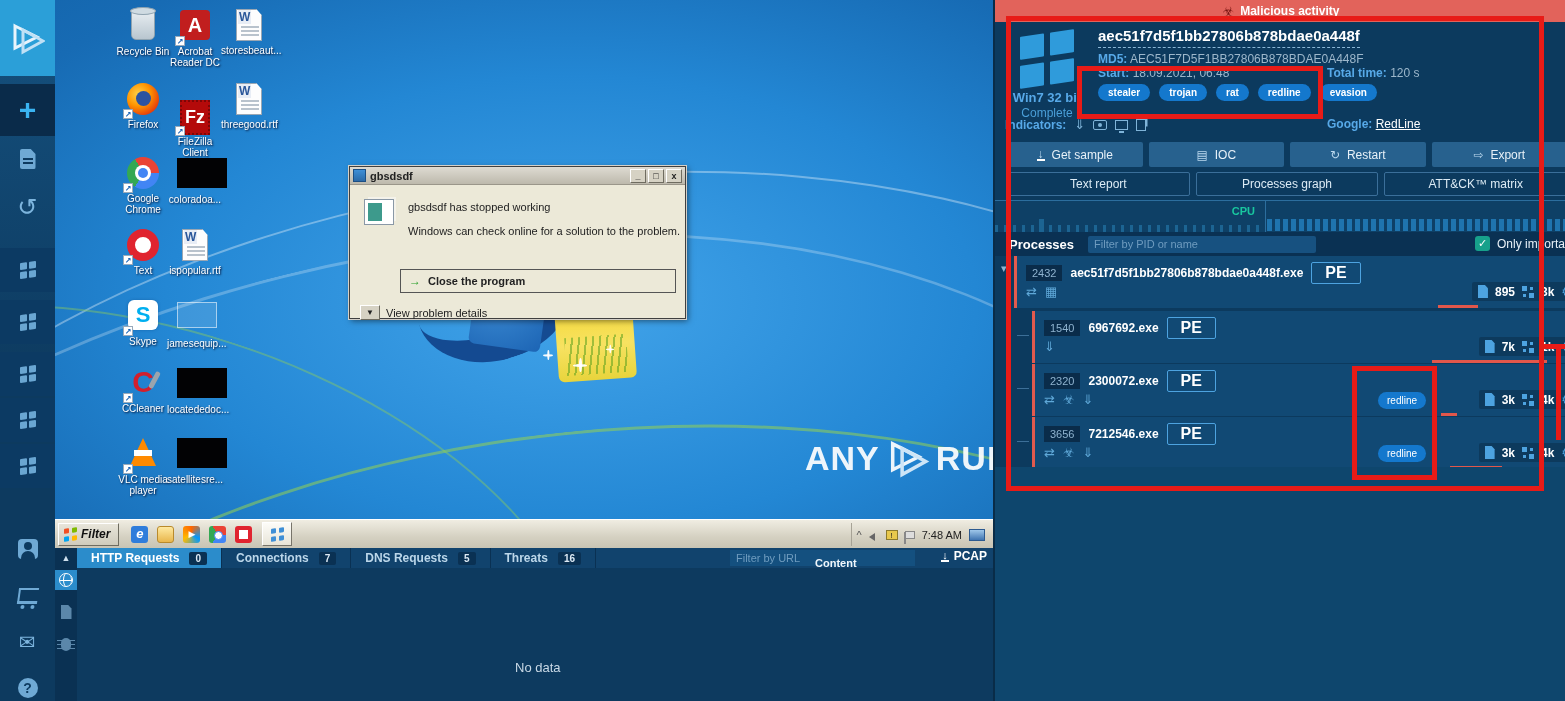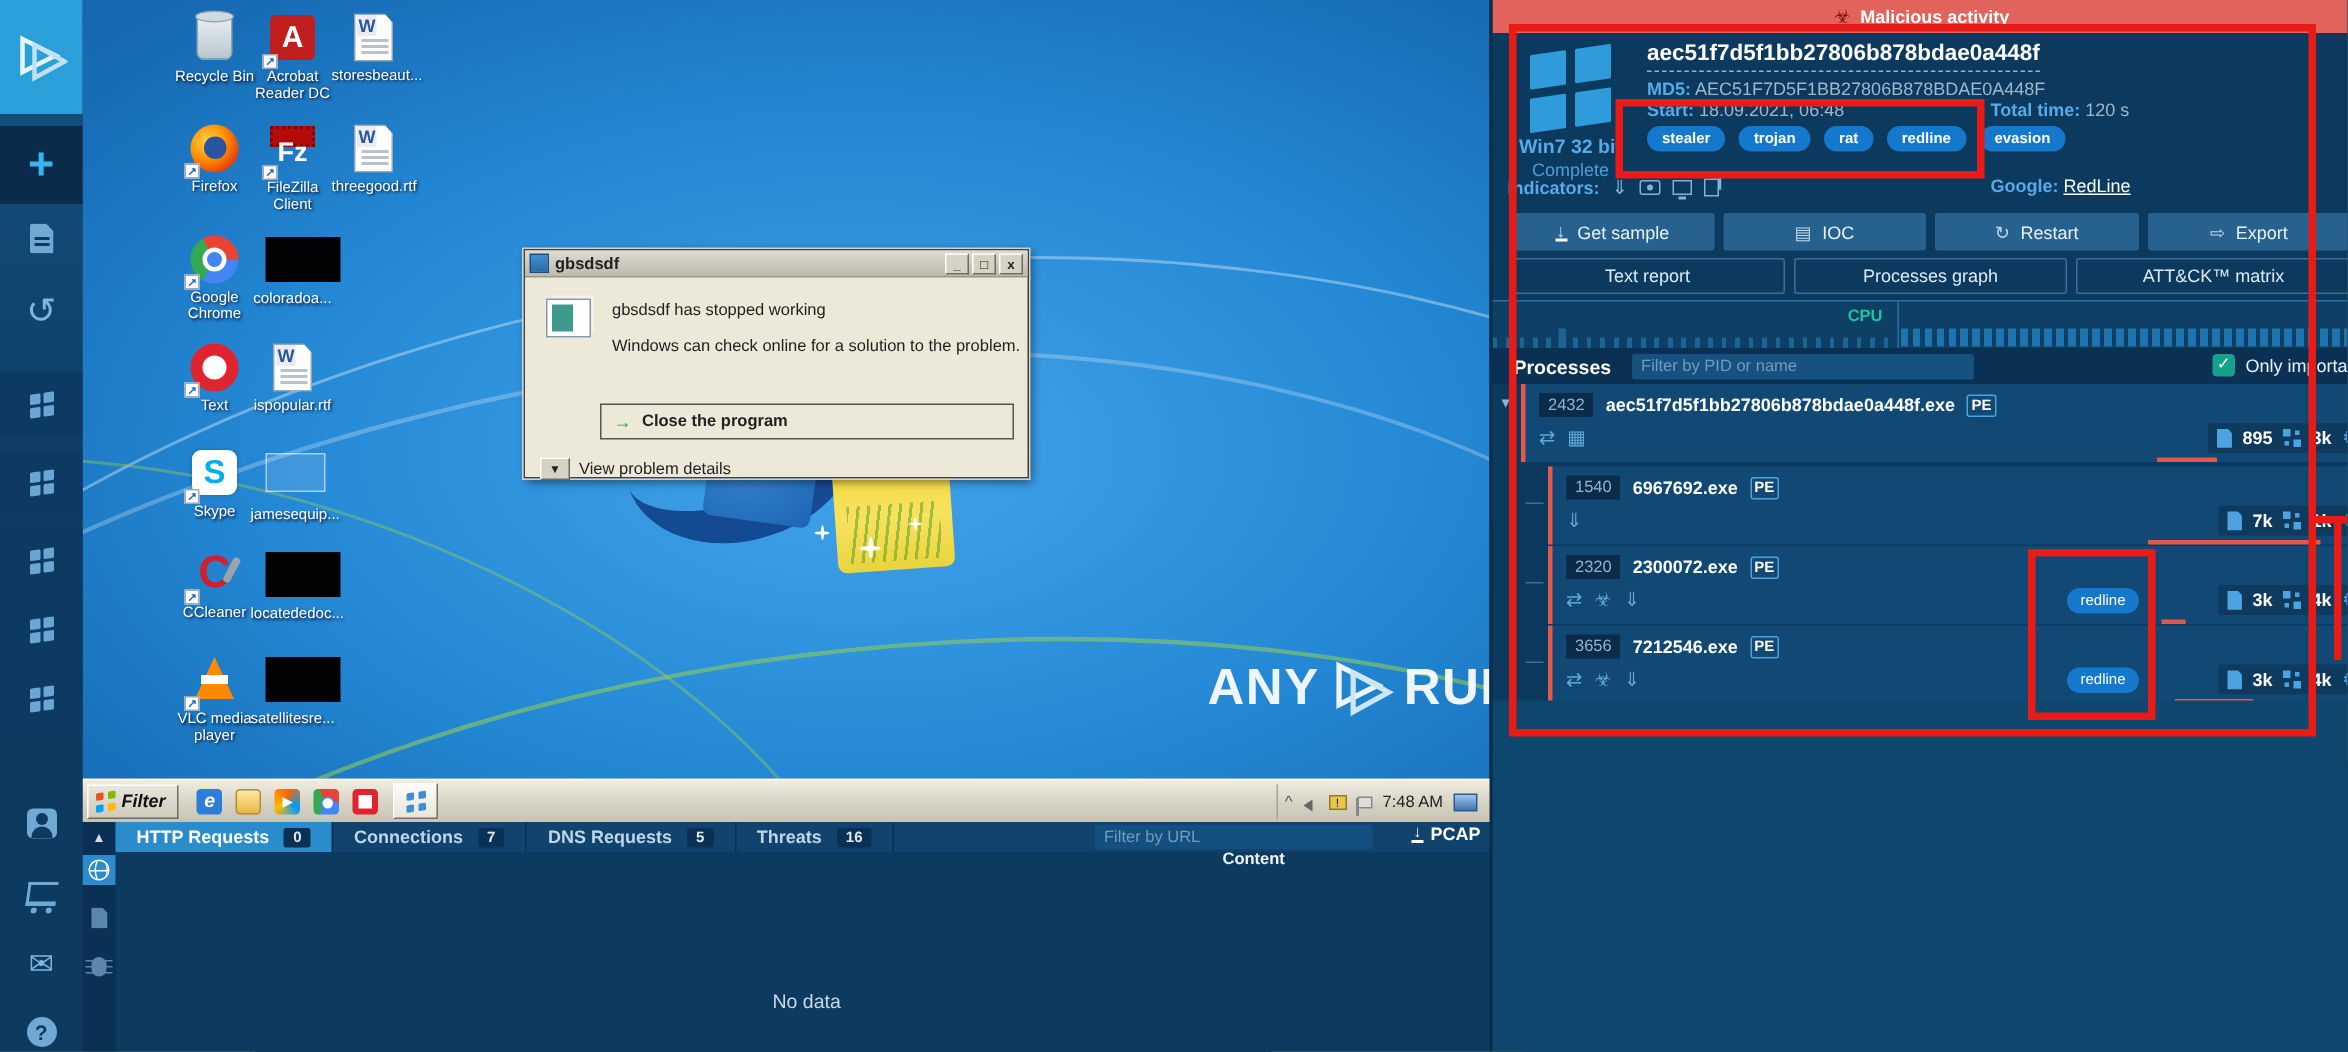--- a/index.html
+++ b/index.html
@@ -64,21 +64,21 @@
   .dicon .lbl{color:#fff;font-size:10px;line-height:11px;text-shadow:1px 1px 2px rgba(0,0,30,.9)}
   .shortcut{position:absolute;left:-2px;bottom:-2px;width:10px;height:10px;background:#fff;border:1px solid #9ab;font-size:8px;line-height:9px;color:#1c64b4;font-weight:bold}
   .ic-recycle{width:24px;height:30px;margin:2px auto;background:linear-gradient(#e8eef2,#b9c6cf);border-radius:3px 3px 5px 5px;border:1px solid #8fa3b0;position:relative}
   .ic-recycle:before{content:"";position:absolute;left:-2px;top:-4px;right:-2px;height:6px;background:#cfdbe2;border:1px solid #8fa3b0;border-radius:50%}
   .ic-acrobat{width:30px;height:30px;margin:2px auto;background:#c11e1e;border-radius:4px;color:#fff;font-weight:bold;font-size:20px;line-height:30px}
   .ic-worddoc{width:26px;height:32px;margin:1px auto;background:#fdfdfd;border:1px solid #9aa7b4;position:relative;clip-path:polygon(0 0,78% 0,100% 20%,100% 100%,0 100%)}
   .ic-worddoc:before{content:"W";position:absolute;left:1px;top:0px;font-size:12px;font-weight:bold;color:#2b579a;background:#e8edf5;padding:0 1px}
   .ic-worddoc:after{content:"";position:absolute;left:4px;top:16px;width:18px;height:2px;background:#b8c2cc;box-shadow:0 4px 0 #b8c2cc,0 8px 0 #b8c2cc}
   .ic-firefox{width:32px;height:32px;margin:1px auto;border-radius:50%;background:radial-gradient(circle at 35% 35%,#ffd24a 0%,#ff9500 40%,#e3340c 80%);position:relative}
   .ic-firefox:before{content:"";position:absolute;left:9px;top:8px;width:15px;height:15px;border-radius:50%;background:#2c53a0}
-  .ic-filezilla{width:30px;height:14px;margin:2px auto;background:#b40a0a;color:#fff;font-weight:bold;font-size:18px;line-height:30px;border:2px dotted #7c0606}
+  .ic-filezilla{width:30px;height:35px;margin:18px auto;background:#b40a0a;color:#fff;font-weight:bold;font-size:18px;line-height:30px;border:2px dotted #7c0606}
   .ic-chrome{width:32px;height:32px;margin:1px auto;border-radius:50%;position:relative;
      background:conic-gradient(from -30deg,#ea4335 0 120deg,#4285f4 120deg 240deg,#34a853 240deg 360deg)}
   .ic-chrome:before{content:"";position:absolute;left:8px;top:8px;width:16px;height:16px;border-radius:50%;background:#fff}
   .ic-chrome:after{content:"";position:absolute;left:11px;top:11px;width:10px;height:10px;border-radius:50%;background:#4285f4}
   .ic-redacted{width:50px;height:30px;margin:2px auto;background:#020204}
   .ic-opera{width:32px;height:32px;margin:1px auto;border-radius:50%;border:8px solid #e0242f;background:#fff}
   .ic-skype{width:30px;height:30px;margin:2px auto;background:#fff;border-radius:6px;color:#00aff0;font-weight:bold;font-size:22px;line-height:30px;box-shadow:0 0 3px rgba(0,60,120,.4)}
   .ic-ghost{width:40px;height:26px;margin:4px auto;border:1px solid rgba(255,255,255,.55);background:rgba(255,255,255,.12)}
   .ic-ccleaner{width:32px;height:32px;margin:1px auto;color:#d21f2c;font-weight:bold;font-size:30px;line-height:30px;position:relative}
   .ic-ccleaner:after{content:"";position:absolute;right:2px;top:4px;width:5px;height:18px;background:#9aa4ad;transform:rotate(28deg);border-radius:2px}
@@ -201,21 +201,21 @@
   .proc-filter::placeholder{color:#6f9cbf}
   .chk{position:absolute;left:480px;top:4px;width:15px;height:15px;background:#17a18b;border-radius:3px;color:#fff;font-size:11px;line-height:15px;text-align:center;font-weight:bold}
   .chk-lbl{position:absolute;left:502px;top:5px;font-size:12px;color:#e8f1f8;white-space:nowrap}
   
   .prow{position:absolute;left:19px;width:553px;height:52px;background:#114974}
   .prow.child{left:37px;width:535px}
   .prow .redbar{position:absolute;left:0;top:0;bottom:0;width:3px;background:#e25a4e}
   .prow .l1{position:absolute;left:12px;top:6px;display:flex;align-items:center;gap:8px}
   .pidbadge{background:#0a2c4a;color:#8fb3cf;font-size:11px;padding:2px 6px}
   .pname{color:#fff;font-weight:bold;font-size:12px}
-  .pebadge{border:1px solid #4da3e0;border-radius:2px;color:#fff;font-size:10px;font-weight:bold;padding:1px 2px}
+  .pebadge{border:1px solid #4da3e0;border-radius:2px;color:#fff;font-size:16px;font-weight:bold;padding:1px 13px}
   .prow .l2{position:absolute;left:12px;top:28px;display:flex;gap:8px;color:#5fa8d8;font-size:13px}
   .counts{position:absolute;top:26px;display:flex;align-items:center;gap:7px;background:rgba(8,40,66,.45);border-radius:2px;padding:2px 6px}
   .cnum{color:#fff;font-weight:bold;font-size:12px}
   .ficon{width:10px;height:13px;background:#4da3e0;clip-path:polygon(0 0,70% 0,100% 25%,100% 100%,0 100%)}
   .gicon{position:relative;width:12px;height:12px}
   .gicon:before{content:"";position:absolute;left:0;top:0;width:5px;height:5px;background:#4da3e0;box-shadow:7px 0 0 -1px #4da3e0,0 7px 0 -1px #4da3e0,7px 7px 0 0 #4da3e0}
   .gear{color:#4da3e0;font-size:13px}
   .rl-pill{position:absolute;top:28px;background:#1478cd;color:#fff;font-size:10px;padding:3px 9px;border-radius:9px}
   .uline{position:absolute;height:3px;background:#e2574b}
   .caret{position:absolute;left:6px;top:262px;color:#8fb3cf;font-size:11px}
@@ -506,21 +506,21 @@
       <div class="np-tab">
         <span>Threats</span>
         <span class="np-badge">16</span>
       </div>
       <input class="np-filter" placeholder="Filter by URL" style="">
       <div class="np-pcap">
         <span class="dl-ic">↓</span>
         <span>PCAP</span>
       </div>
     </div>
-    <div style="position:absolute;left:760px;top:19px;font-size:11px;font-weight:bold;color:#f0f6fb;z-index:2">Content</div>
+    <div style="position:absolute;left:760px;top:9px;font-size:11px;font-weight:bold;color:#f0f6fb;z-index:2">Content</div>
     <div class="np-strip">
       <span class="g active">
           <span class="globe"></span>
         </span>
       <span class="g">
           <span class="sdoc"></span>
         </span>
       <span class="g">
           <span class="bug"></span>
         </span>

